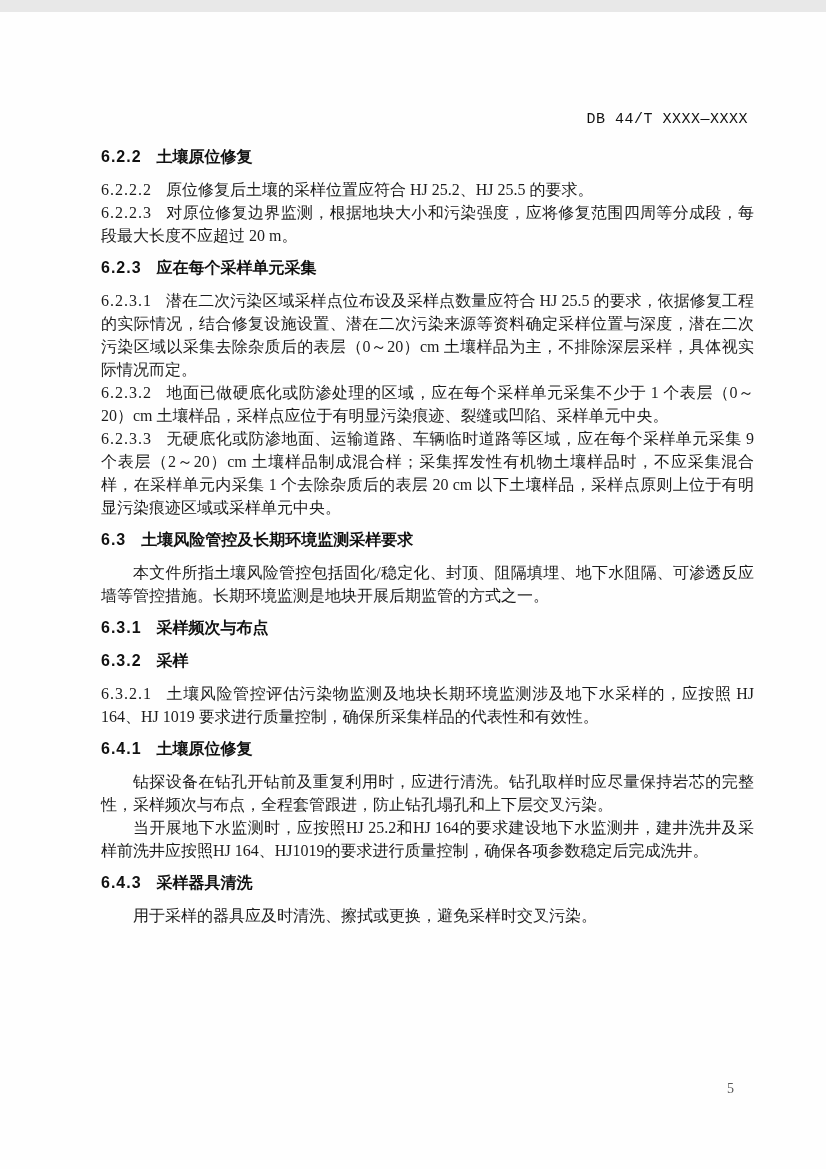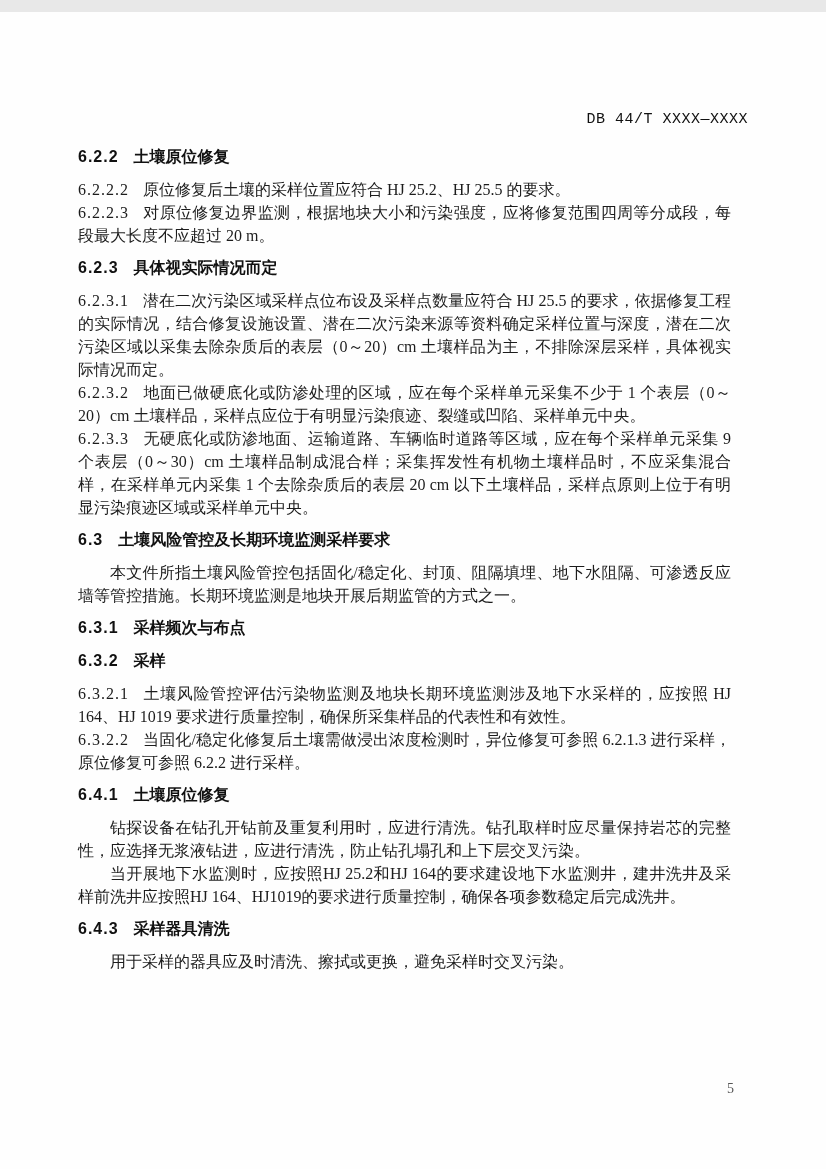--- a/index.html
+++ b/index.html
@@ -24,21 +24,21 @@
     right: 78px;
     font-family: "Liberation Mono", "DejaVu Sans Mono", monospace;
     font-size: 15px;
     letter-spacing: 0.5px;
     color: #111;
     white-space: nowrap;
   }
   .doc-body {
     position: absolute;
     top: 124px;
-    left: 78px;
+    left: 101px;
     width: 653px;
     font-size: 16px;
     line-height: 23px;
     text-align: justify;
   }
   .h {
     font-family: "Liberation Sans", "DejaVu Sans", sans-serif;
     font-weight: bold;
     font-size: 16px;
     line-height: 24px;
@@ -73,31 +73,30 @@
 </head>
 <body>
 
 <div class="page">
   <div class="header-code">DB 44/T XXXX—XXXX</div>
 
   <div class="doc-body" id="doc-body">
       <div class="h"><span class="num">6.2.2</span><span>土壤原位修复</span></div>
       <p class="clause"><span class="num">6.2.2.2</span><span>原位修复后土壤的采样位置应符合 HJ 25.2、HJ 25.5 的要求。</span></p>
       <p class="clause"><span class="num">6.2.2.3</span><span>对原位修复边界监测，根据地块大小和污染强度，应将修复范围四周等分成段，每段最大长度不应超过 20 m。</span></p>
-      <div class="h"><span class="num">6.2.3</span><span>具体视实际情况而定</span></div>
+      <div class="h"><span class="num">6.2.3</span><span>应在每个采样单元采集</span></div>
       <p class="clause"><span class="num">6.2.3.1</span><span>潜在二次污染区域采样点位布设及采样点数量应符合 HJ 25.5 的要求，依据修复工程的实际情况，结合修复设施设置、潜在二次污染来源等资料确定采样位置与深度，潜在二次污染区域以采集去除杂质后的表层（0～20）cm 土壤样品为主，不排除深层采样，具体视实际情况而定。</span></p>
       <p class="clause"><span class="num">6.2.3.2</span><span>地面已做硬底化或防渗处理的区域，应在每个采样单元采集不少于 1 个表层（0～20）cm 土壤样品，采样点应位于有明显污染痕迹、裂缝或凹陷、采样单元中央。</span></p>
-      <p class="clause"><span class="num">6.2.3.3</span><span>无硬底化或防渗地面、运输道路、车辆临时道路等区域，应在每个采样单元采集 9 个表层（0～30）cm 土壤样品制成混合样；采集挥发性有机物土壤样品时，不应采集混合样，在采样单元内采集 1 个去除杂质后的表层 20 cm 以下土壤样品，采样点原则上位于有明显污染痕迹区域或采样单元中央。</span></p>
+      <p class="clause"><span class="num">6.2.3.3</span><span>无硬底化或防渗地面、运输道路、车辆临时道路等区域，应在每个采样单元采集 9 个表层（2～20）cm 土壤样品制成混合样；采集挥发性有机物土壤样品时，不应采集混合样，在采样单元内采集 1 个去除杂质后的表层 20 cm 以下土壤样品，采样点原则上位于有明显污染痕迹区域或采样单元中央。</span></p>
       <div class="h"><span class="num">6.3</span><span>土壤风险管控及长期环境监测采样要求</span></div>
       <p class="para indent">本文件所指土壤风险管控包括固化/稳定化、封顶、阻隔填埋、地下水阻隔、可渗透反应墙等管控措施。长期环境监测是地块开展后期监管的方式之一。</p>
       <div class="h"><span class="num">6.3.1</span><span>采样频次与布点</span></div>
       <div class="h"><span class="num">6.3.2</span><span>采样</span></div>
       <p class="clause"><span class="num">6.3.2.1</span><span>土壤风险管控评估污染物监测及地块长期环境监测涉及地下水采样的，应按照 HJ 164、HJ 1019 要求进行质量控制，确保所采集样品的代表性和有效性。</span></p>
-      <p class="clause"><span class="num">6.3.2.2</span><span>当固化/稳定化修复后土壤需做浸出浓度检测时，异位修复可参照 6.2.1.3 进行采样，原位修复可参照 6.2.2 进行采样。</span></p>
       <div class="h"><span class="num">6.4.1</span><span>土壤原位修复</span></div>
-      <p class="para indent">钻探设备在钻孔开钻前及重复利用时，应进行清洗。钻孔取样时应尽量保持岩芯的完整性，应选择无浆液钻进，应进行清洗，防止钻孔塌孔和上下层交叉污染。</p>
+      <p class="para indent">钻探设备在钻孔开钻前及重复利用时，应进行清洗。钻孔取样时应尽量保持岩芯的完整性，采样频次与布点，全程套管跟进，防止钻孔塌孔和上下层交叉污染。</p>
       <p class="para indent">当开展地下水监测时，应按照HJ 25.2和HJ 164的要求建设地下水监测井，建井洗井及采样前洗井应按照HJ 164、HJ1019的要求进行质量控制，确保各项参数稳定后完成洗井。</p>
       <div class="h"><span class="num">6.4.3</span><span>采样器具清洗</span></div>
       <p class="para indent">用于采样的器具应及时清洗、擦拭或更换，避免采样时交叉污染。</p>
     </div>
 
   <div class="page-number">5</div>
 </div>
 
 </body></html>

